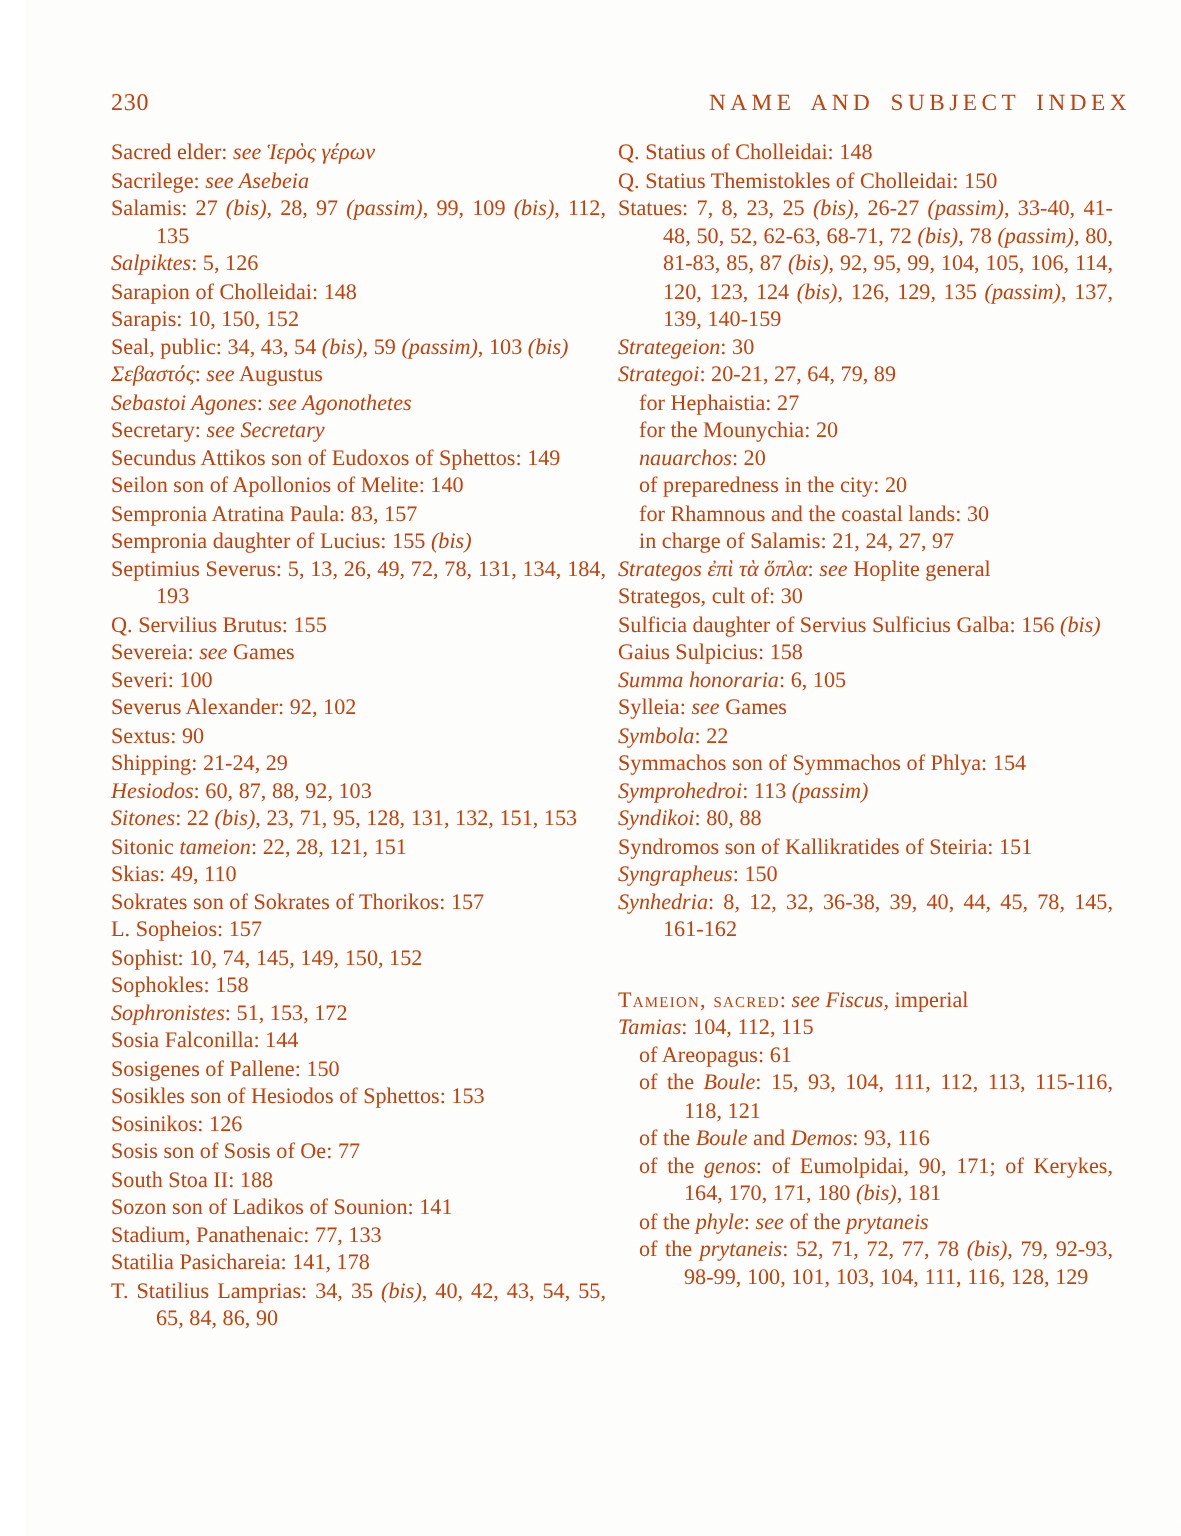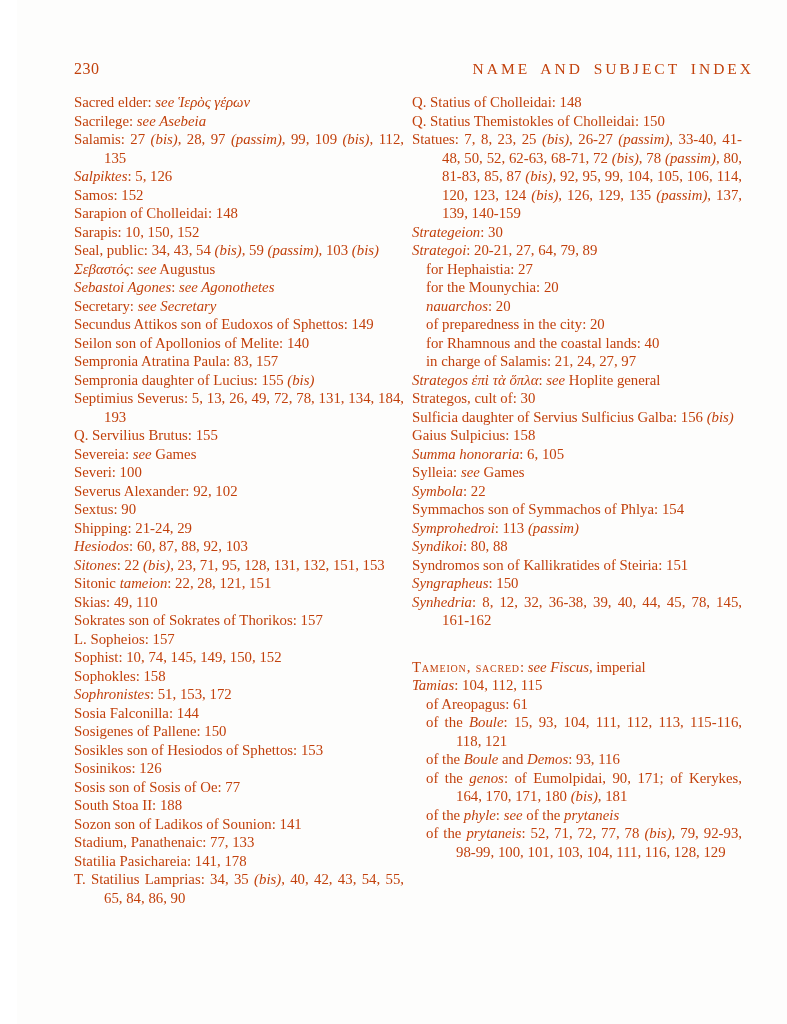--- a/index.html
+++ b/index.html
@@ -79,21 +79,20 @@
   <div class="header-row">
     <span class="page-number">230</span>
     <div class="page-title">NAME AND SUBJECT INDEX</div>
   </div>
   <div class="columns">
     <div class="col">
         <p class="entry">Sacred elder: <i>see Ἱερὸς γέρων</i></p>
         <p class="entry">Sacrilege: <i>see Asebeia</i></p>
         <p class="entry">Salamis: 27 <i>(bis)</i>, 28, 97 <i>(passim)</i>, 99, 109 <i>(bis)</i>, 112, 135</p>
         <p class="entry"><i>Salpiktes</i>: 5, 126</p>
-        <p class="entry">Samos: 152</p>
         <p class="entry">Sarapion of Cholleidai: 148</p>
         <p class="entry">Sarapis: 10, 150, 152</p>
         <p class="entry">Seal, public: 34, 43, 54 <i>(bis)</i>, 59 <i>(passim)</i>, 103 <i>(bis)</i></p>
         <p class="entry"><i>Σεβαστός</i>: <i>see</i> Augustus</p>
         <p class="entry"><i>Sebastoi Agones</i>: <i>see Agonothetes</i></p>
         <p class="entry">Secretary: <i>see Secretary</i></p>
         <p class="entry">Secundus Attikos son of Eudoxos of Sphettos: 149</p>
         <p class="entry">Seilon son of Apollonios of Melite: 140</p>
         <p class="entry">Sempronia Atratina Paula: 83, 157</p>
         <p class="entry">Sempronia daughter of Lucius: 155 <i>(bis)</i></p>
@@ -127,21 +126,21 @@
     <div class="col">
         <p class="entry">Q. Statius of Cholleidai: 148</p>
         <p class="entry">Q. Statius Themistokles of Cholleidai: 150</p>
         <p class="entry">Statues: 7, 8, 23, 25 <i>(bis)</i>, 26-27 <i>(passim)</i>, 33-40, 41-48, 50, 52, 62-63, 68-71, 72 <i>(bis)</i>, 78 <i>(passim)</i>, 80, 81-83, 85, 87 <i>(bis)</i>, 92, 95, 99, 104, 105, 106, 114, 120, 123, 124 <i>(bis)</i>, 126, 129, 135 <i>(passim)</i>, 137, 139, 140-159</p>
         <p class="entry"><i>Strategeion</i>: 30</p>
         <p class="entry"><i>Strategoi</i>: 20-21, 27, 64, 79, 89</p>
         <p class="entry lvl1">for Hephaistia: 27</p>
         <p class="entry lvl1">for the Mounychia: 20</p>
         <p class="entry lvl1"><i>nauarchos</i>: 20</p>
         <p class="entry lvl1">of preparedness in the city: 20</p>
-        <p class="entry lvl1">for Rhamnous and the coastal lands: 40</p>
+        <p class="entry lvl1">for Rhamnous and the coastal lands: 30</p>
         <p class="entry lvl1">in charge of Salamis: 21, 24, 27, 97</p>
         <p class="entry"><i>Strategos ἐπὶ τὰ ὅπλα</i>: <i>see</i> Hoplite general</p>
         <p class="entry">Strategos, cult of: 30</p>
         <p class="entry">Sulficia daughter of Servius Sulficius Galba: 156 <i>(bis)</i></p>
         <p class="entry">Gaius Sulpicius: 158</p>
         <p class="entry"><i>Summa honoraria</i>: 6, 105</p>
         <p class="entry">Sylleia: <i>see</i> Games</p>
         <p class="entry"><i>Symbola</i>: 22</p>
         <p class="entry">Symmachos son of Symmachos of Phlya: 154</p>
         <p class="entry"><i>Symprohedroi</i>: 113 <i>(passim)</i></p>

